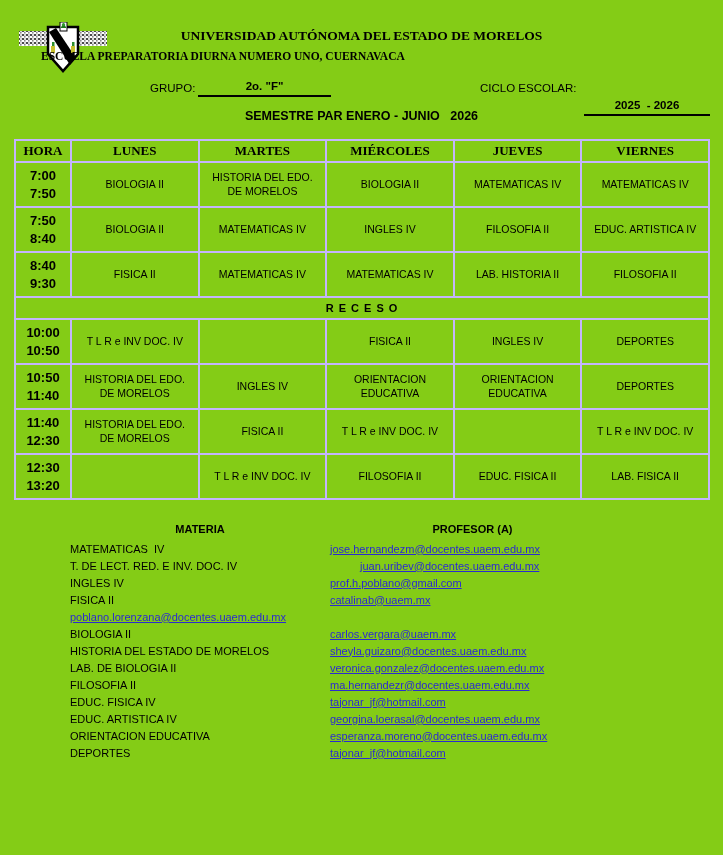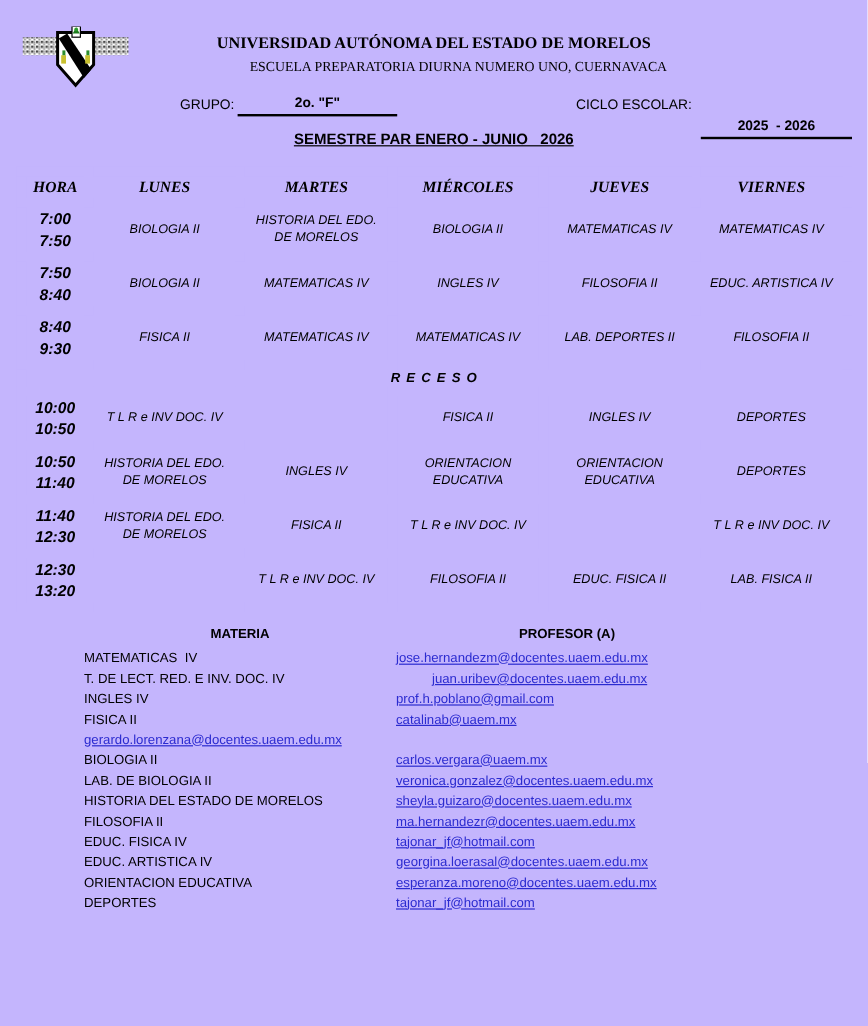--- a/index.html
+++ b/index.html
@@ -1,53 +1,53 @@
 <!DOCTYPE html>
 <html><head>
 <meta charset="utf-8">
 <style>
   * { margin:0; padding:0; box-sizing:border-box; }
   html,body { background:#ffffff; }
   body { width:723px; height:855px; }
   .page {
-    position:relative; width:723px; height:855px; background:#c4b5fd; color:#000;
+    position:relative; width:723px; height:855px; background:#84cc16; color:#000;
     font-family:"Liberation Sans","DejaVu Sans",sans-serif; overflow:hidden;
   }
   .logo { position:absolute; left:18px; top:22px; width:90px; height:56px; }
 
   .title-university {
     position:absolute; top:28px; left:0; width:100%; text-align:center;
     font-family:"Liberation Serif","DejaVu Serif",serif; font-weight:bold; font-size:13.5px;
   }
   .title-school {
-    position:absolute; top:50px; left:0; width:100%; text-align:center;
-    font-family:"Liberation Serif","DejaVu Serif",serif; font-weight:normal; font-size:11.5px;padding-left:41px;
+    position:absolute; top:50px; left:0; width:100%; text-align:left;
+    font-family:"Liberation Serif","DejaVu Serif",serif; font-weight:bold; font-size:11.5px;padding-left:41px;
   }
 
   .meta-label { position:absolute; top:82px; font-weight:normal; font-size:11.5px; }
   .grupo-label { left:150px; }
   .ciclo-label { left:480px; }
   .meta-value {
     position:absolute; top:80px; font-weight:bold; font-size:11.5px; text-align:center;
     border-bottom:2px solid #000; padding-bottom:3px; white-space:pre;
   }
   .grupo-value { left:198px; width:133px; }
   .ciclo-value { left:584px; width:126px;margin-top:19px; }
 
   .semester-title {
     position:absolute; top:109px; left:0; width:100%; text-align:center;
-    font-weight:bold; font-size:12.5px; white-space:pre;text-decoration:underline;
+    font-weight:bold; font-size:12.5px; white-space:pre;
   }
 
   table.schedule {
     position:absolute; top:139px; left:14px; width:696px;
     border-collapse:collapse; table-layout:fixed;
   }
   .schedule th, .schedule td {
-    border:8px solid #c4b5fd; text-align:center; vertical-align:middle; overflow:hidden;font-style:italic;
+    border:2px solid #c4b5fd; text-align:center; vertical-align:middle; overflow:hidden;
   }
   .schedule th {
     font-family:"Liberation Serif","DejaVu Serif",serif; font-weight:bold;
     font-size:13px; height:22px; padding:1px 0;
   }
   .schedule tr.class-row { height:45px; }
   .schedule td.time-cell { font-weight:bold; font-size:13px; line-height:1.35; }
   .schedule td.class-cell { font-size:10.5px; line-height:1.3; padding:2px 5px; }
   .schedule td.receso-cell {
     font-weight:bold; font-size:11px; height:22px; letter-spacing:1px; padding:0 0;
@@ -135,21 +135,21 @@
           <td class="class-cell">EDUC. ARTISTICA IV</td>
         </tr>
         <tr class="class-row">
           <td class="time-cell">
             <div>8:40</div>
             <div>9:30</div>
           </td>
           <td class="class-cell">FISICA II</td>
           <td class="class-cell">MATEMATICAS IV</td>
           <td class="class-cell">MATEMATICAS IV</td>
-          <td class="class-cell">LAB. DEPORTES II</td>
+          <td class="class-cell">LAB. HISTORIA II</td>
           <td class="class-cell">FILOSOFIA II</td>
         </tr>
         <tr>
           <td colspan="6" class="receso-cell">R  E  C  E  S  O</td>
         </tr>
         <tr class="class-row">
           <td class="time-cell">
             <div>10:00</div>
             <div>10:50</div>
           </td>
@@ -211,35 +211,35 @@
         </div>
         <div class="dir-row">
           <div class="dir-materia">INGLES IV</div>
           <div class="dir-email"><a href="#" style="color: rgb(43, 43, 208);">prof.h.poblano@gmail.com</a></div>
         </div>
         <div class="dir-row">
           <div class="dir-materia">FISICA II</div>
           <div class="dir-email"><a href="#" style="color: rgb(43, 43, 208);">catalinab@uaem.mx</a></div>
         </div>
         <div class="dir-row">
-          <div class="dir-email"><a href="#" style="color: rgb(43, 43, 208);">gerardo.lorenzana@docentes.uaem.edu.mx</a></div>
+          <div class="dir-email"><a href="#" style="color: rgb(43, 43, 208);">poblano.lorenzana@docentes.uaem.edu.mx</a></div>
         </div>
         <div class="dir-row">
           <div class="dir-materia">BIOLOGIA II</div>
           <div class="dir-email"><a href="#" style="color: rgb(43, 43, 208);">carlos.vergara@uaem.mx</a></div>
         </div>
         <div class="dir-row">
+          <div class="dir-materia">HISTORIA DEL ESTADO DE MORELOS</div>
+          <div class="dir-email"><a href="#" style="color: rgb(43, 43, 208);">sheyla.guizaro@docentes.uaem.edu.mx</a></div>
+        </div>
+        <div class="dir-row">
           <div class="dir-materia">LAB. DE BIOLOGIA II</div>
           <div class="dir-email"><a href="#" style="color: rgb(43, 43, 208);">veronica.gonzalez@docentes.uaem.edu.mx</a></div>
         </div>
         <div class="dir-row">
-          <div class="dir-materia">HISTORIA DEL ESTADO DE MORELOS</div>
-          <div class="dir-email"><a href="#" style="color: rgb(43, 43, 208);">sheyla.guizaro@docentes.uaem.edu.mx</a></div>
-        </div>
-        <div class="dir-row">
           <div class="dir-materia">FILOSOFIA II</div>
           <div class="dir-email"><a href="#" style="color: rgb(43, 43, 208);">ma.hernandezr@docentes.uaem.edu.mx</a></div>
         </div>
         <div class="dir-row">
           <div class="dir-materia">EDUC. FISICA IV</div>
           <div class="dir-email"><a href="#" style="color: rgb(43, 43, 208);">tajonar_jf@hotmail.com</a></div>
         </div>
         <div class="dir-row">
           <div class="dir-materia">EDUC. ARTISTICA IV</div>
           <div class="dir-email"><a href="#" style="color: rgb(43, 43, 208);">georgina.loerasal@docentes.uaem.edu.mx</a></div>

